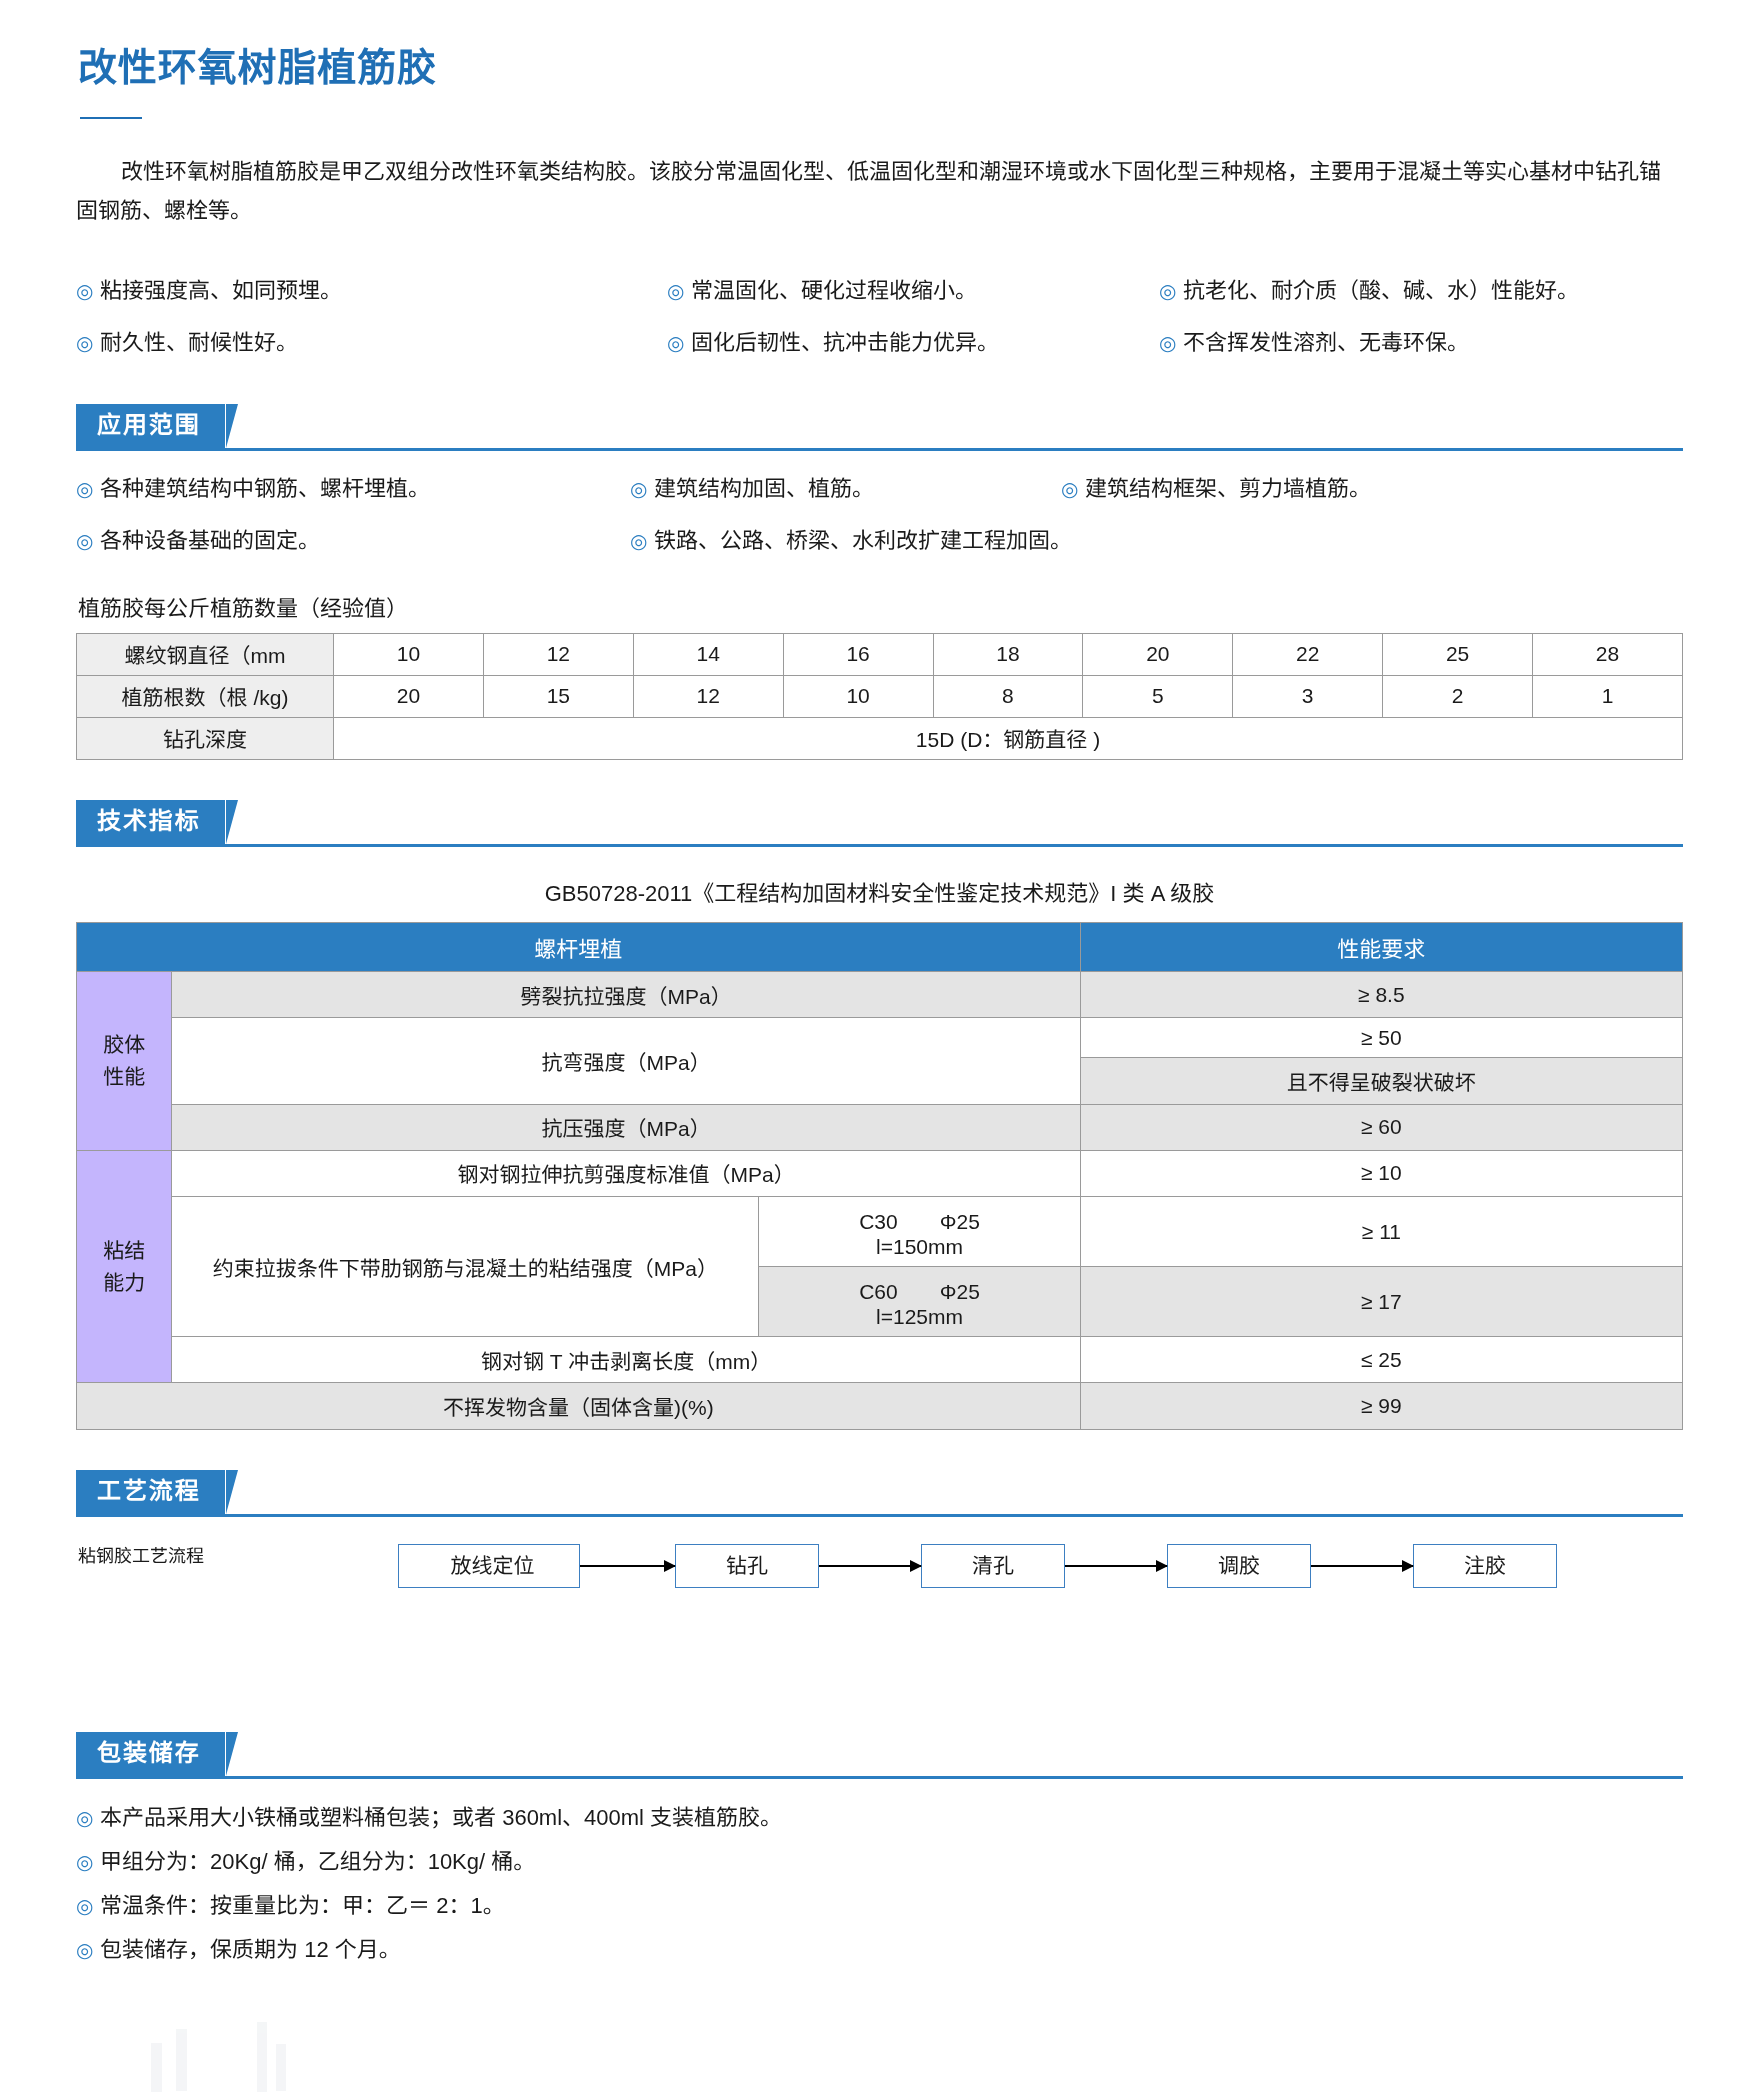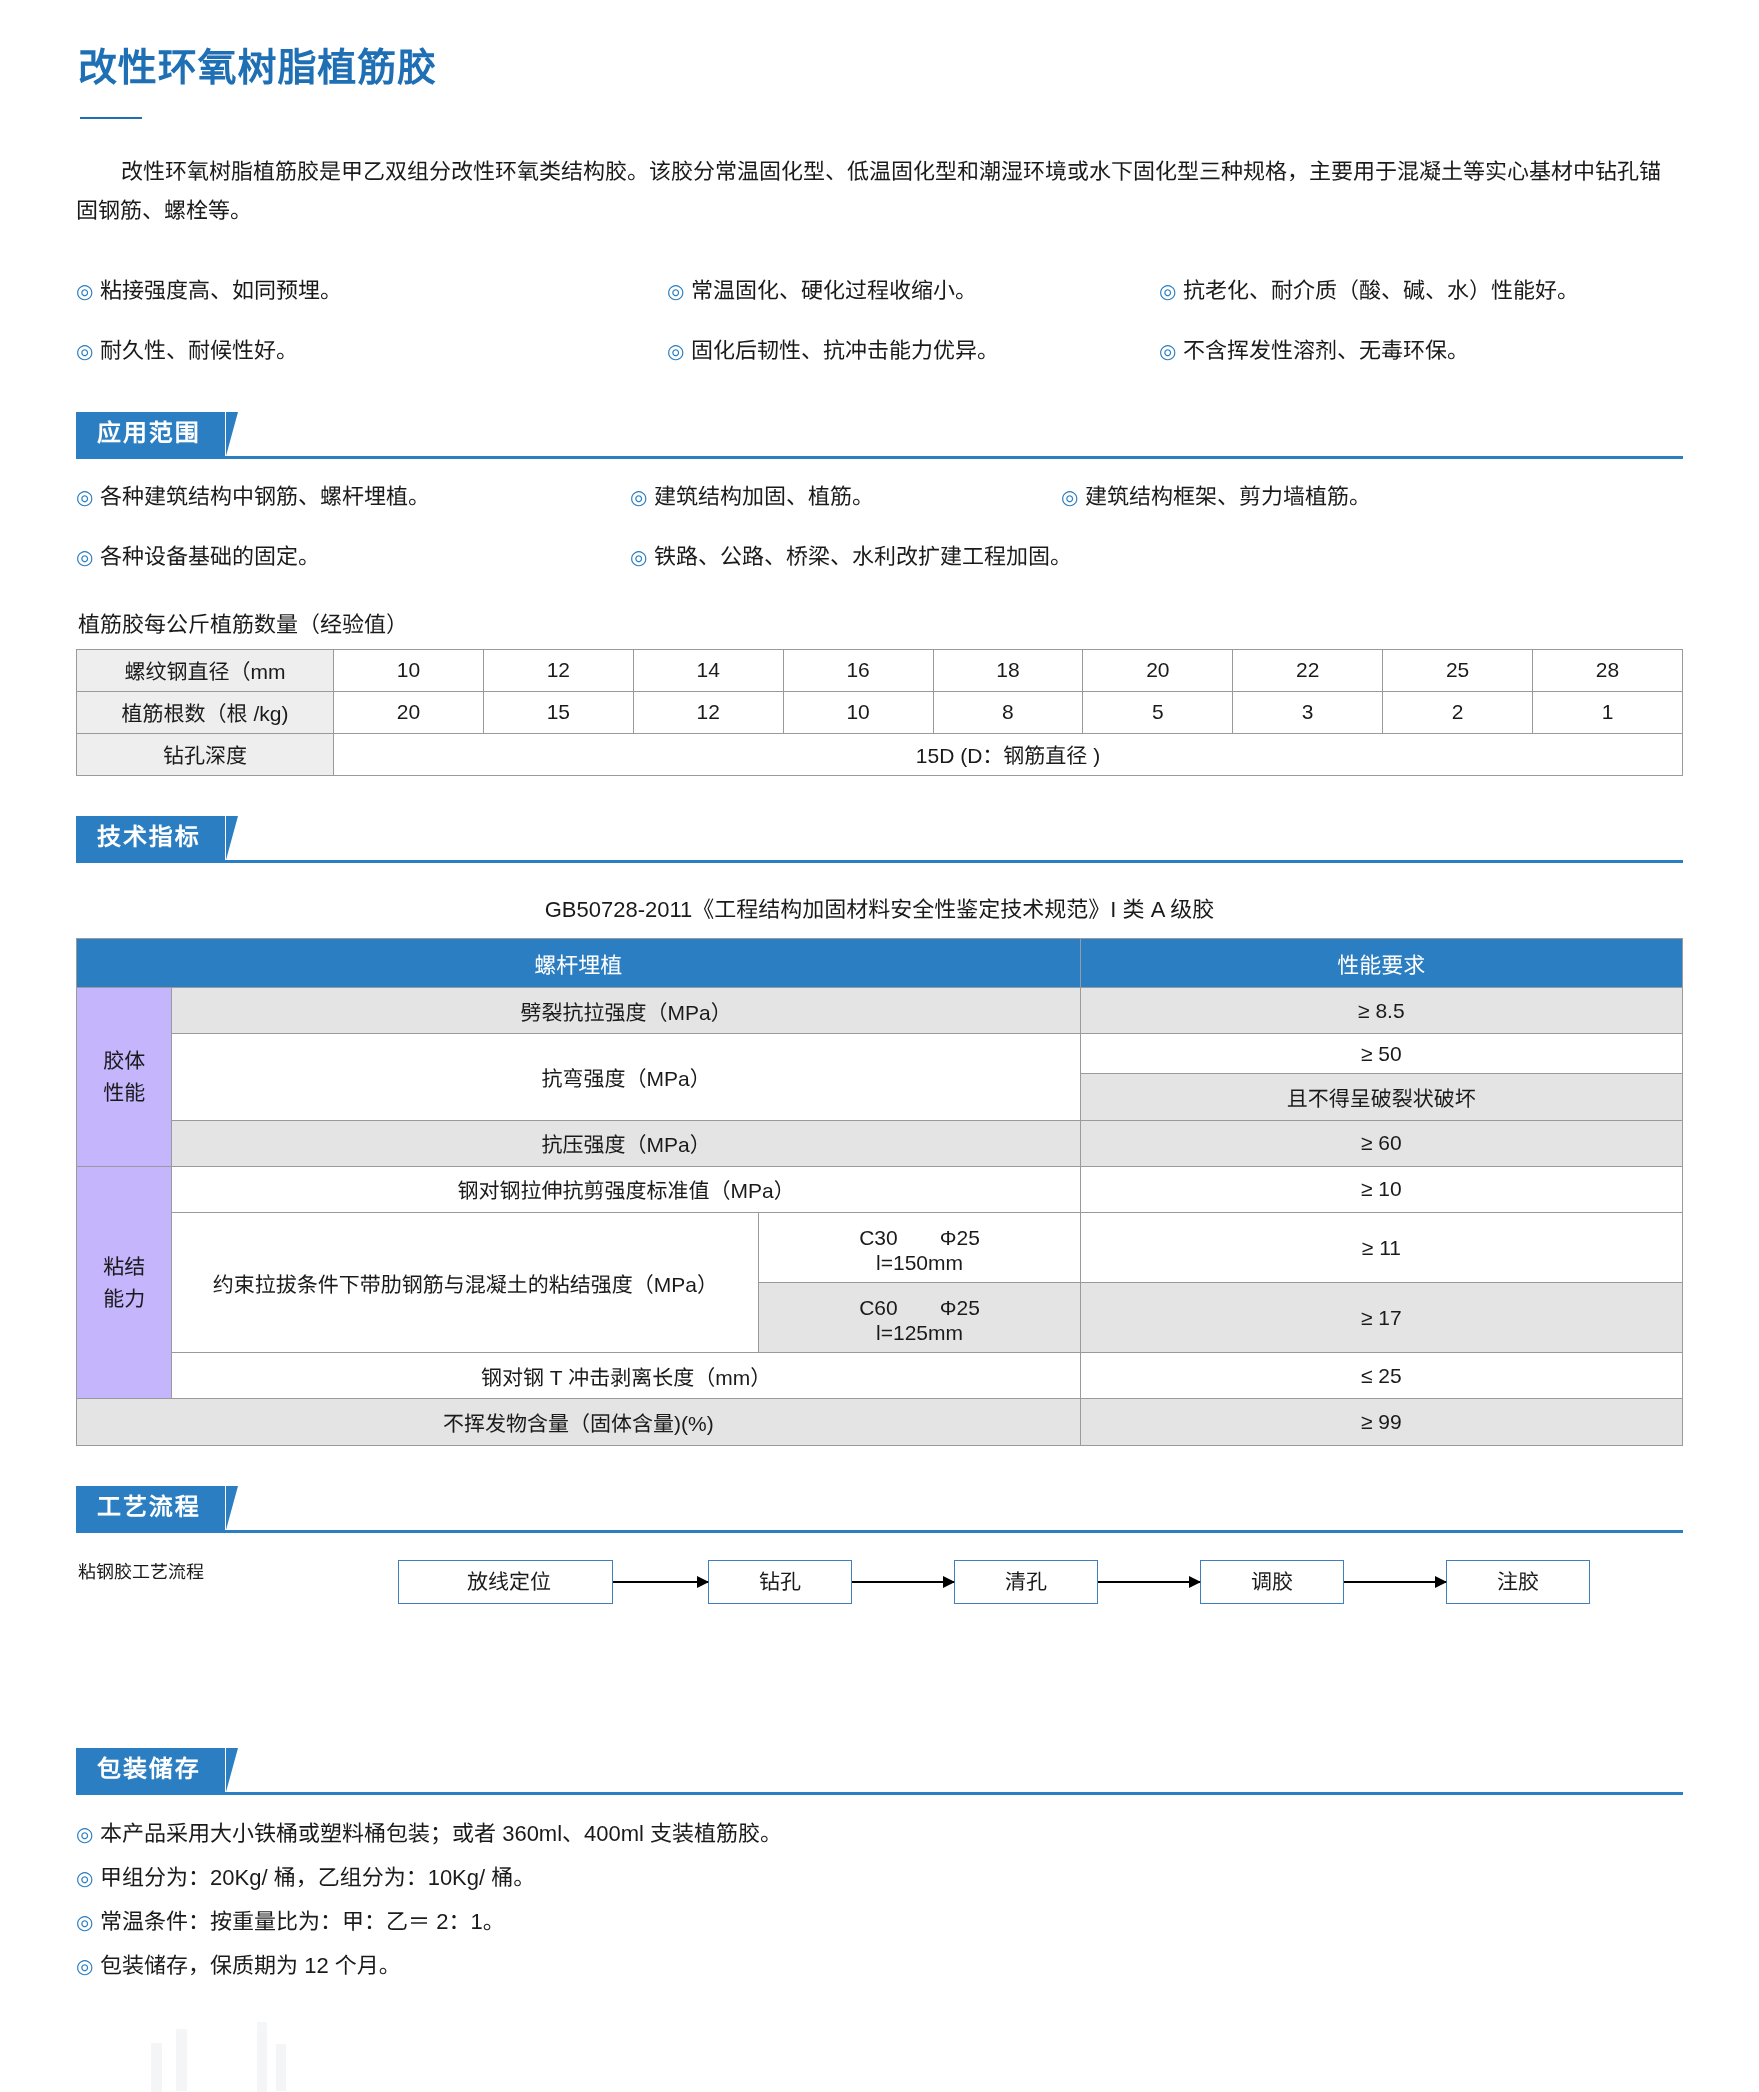--- a/index.html
+++ b/index.html
@@ -81,21 +81,21 @@
     left: 0; right: 0; bottom: 0;
     height: 2.8px;
     background: #2b7ec1;
     z-index: 1;
   }
 
   
   .bullet-grid {
     margin-top: 17px;
     display: grid;
-    gap: 18px 0;
+    gap: 10px 0;
   }
   .cols-3 { grid-template-columns: 591px 492px 1fr; }
   .cols-3b { grid-template-columns: 554px 431px 1fr; }
   .bullet {
     font-size: 22px;
     line-height: 1.9;
     color: #1a1a1a;
     white-space: nowrap;
   }
   .bullet .dot {
@@ -364,21 +364,21 @@
   <div class="section">
     <div class="sec-head">
       <span class="tag">工艺流程</span>
       <span class="rule"></span>
     </div>
 
     <div class="flow-cap">粘钢胶工艺流程</div>
 
     <div class="flow-wrap">
       <div class="flow-row" style="padding-left:322px;">
-        <div class="flow-box" style="width:215px;padding-left:7px;">放线定位</div>
+        <div class="flow-box" style="width:182px;padding-left:7px;">放线定位</div>
         <div class="arrow" style="width:95px;"></div>
         <div class="flow-box" style="width:144px;">钻孔</div>
         <div class="arrow" style="width:102px;"></div>
         <div class="flow-box" style="width:144px;">清孔</div>
         <div class="arrow" style="width:102px;"></div>
         <div class="flow-box" style="width:144px;">调胶</div>
         <div class="arrow" style="width:102px;"></div>
         <div class="flow-box" style="width:144px;">注胶</div>
       </div>
     </div>

